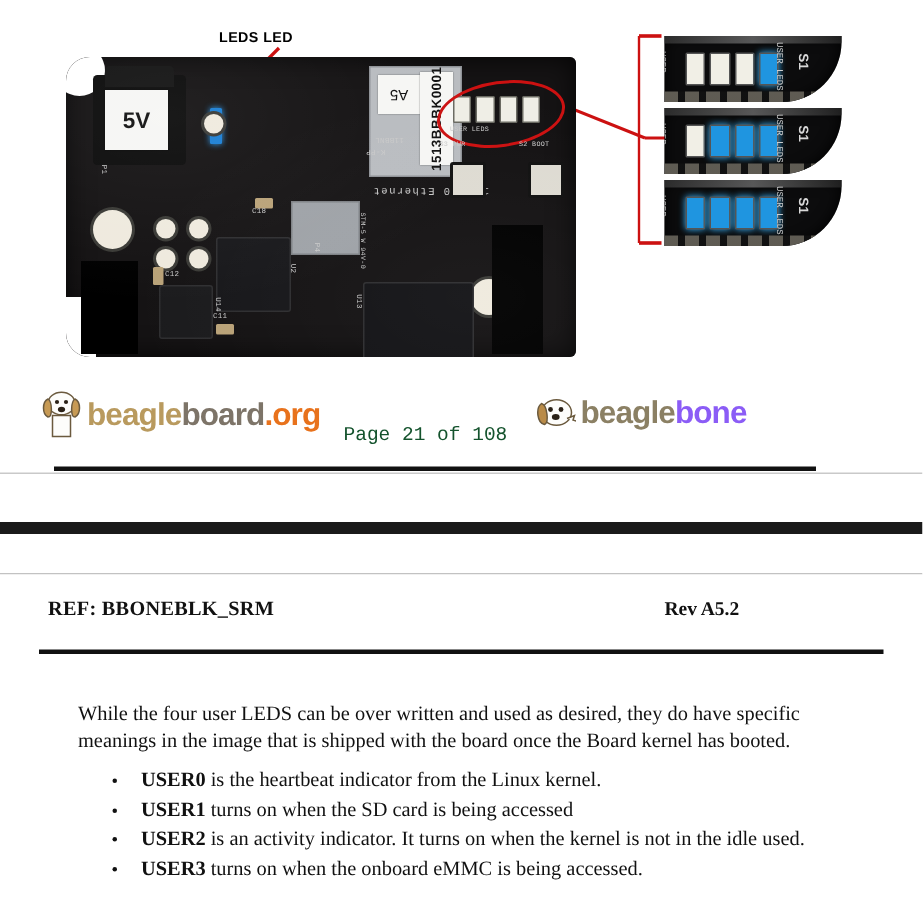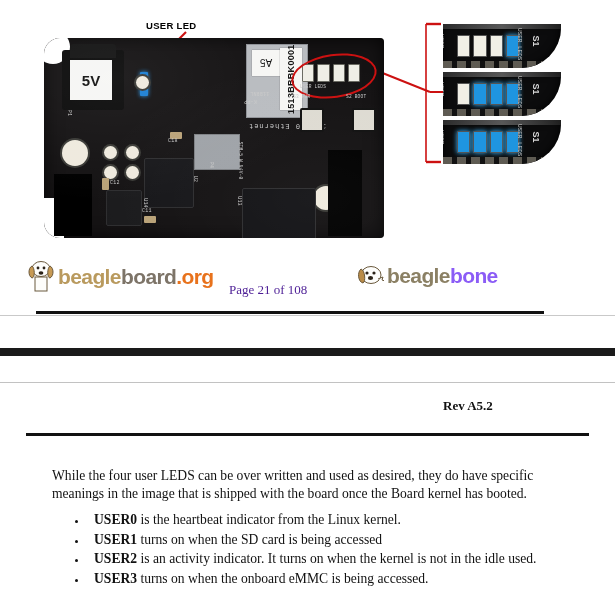--- a/index.html
+++ b/index.html
@@ -169,23 +169,23 @@
   #logo-band {
     position:absolute; left:0; top:248px; width:615px; height:62px;
   }
   .logo-text {
     font-family:"Liberation Sans", sans-serif;
     font-weight:bold;
     letter-spacing:-0.6px;
   }
   .page-num {
     position:absolute;
-    font-family:Liberation Serif, serif;
+    font-family:Liberation Mono, monospace;
     font-size:13px;
-    color:#4c1d95;
+    color:#14532d;
   }
 
   
   #rule-under-logos {
     position:absolute; left:36px; top:311px; width:508px; height:3px;
     background:#111;
   }
   #thin-line-1 {
     position:absolute; left:0; top:315px; width:615px; height:1px;
     background:#c9c9c9;
@@ -246,21 +246,21 @@
   }
   #bullets li { margin:0 0 1px 0; padding-left:6px; }
   #bullets li b { font-weight:bold; }
   #bullets li::marker { font-size: 11px; }
 </style>
 </head>
 <body>
 
 <div id="photo-region">
 
-  <div class="callout-label" style="left:146px; top:20px;">USER LED</div>
+  <div class="callout-label" style="left:146px; top:20px;">LEDS LED</div>
 
   <svg id="leader" viewBox="0 0 615 248" xmlns="http://www.w3.org/2000/svg">
 
     <path d="M186,32 L143,75" stroke="#cc1111" stroke-width="2.2" fill="none"></path>
 
     <path d="M330,52 L430,92" stroke="#cc1111" stroke-width="2" fill="none"></path>
     <path d="M430,92 L445,92" stroke="#cc1111" stroke-width="2" fill="none"></path>
 
     <path d="M426,24 L426,162" stroke="#cc1111" stroke-width="1.6" fill="none"></path>
     <path d="M426,24 L441,24" stroke="#cc1111" stroke-width="2.4" fill="none"></path>
@@ -413,20 +413,21 @@
 </div>
 
 <div id="rule-under-logos"></div>
 <div id="thin-line-1"></div>
 <div id="black-bar"></div>
 <div id="thin-line-2"></div>
 
 <div id="doc">
 
   <div id="doc-header">
+    <div id="hdr-ref">REF:  BBONEBLK_SRM</div>
     <div id="hdr-rev">Rev A5.2</div>
   </div>
   <div id="hdr-rule"></div>
 
 
   <div id="body-para">While the four user LEDS can be over written and used as desired, they do have specific meanings in the image that is shipped with the board once the Board kernel has booted.</div>
 
   <ul id="bullets">
     <li>
       <b>USER0</b><span> is the heartbeat indicator from the Linux kernel.</span>

